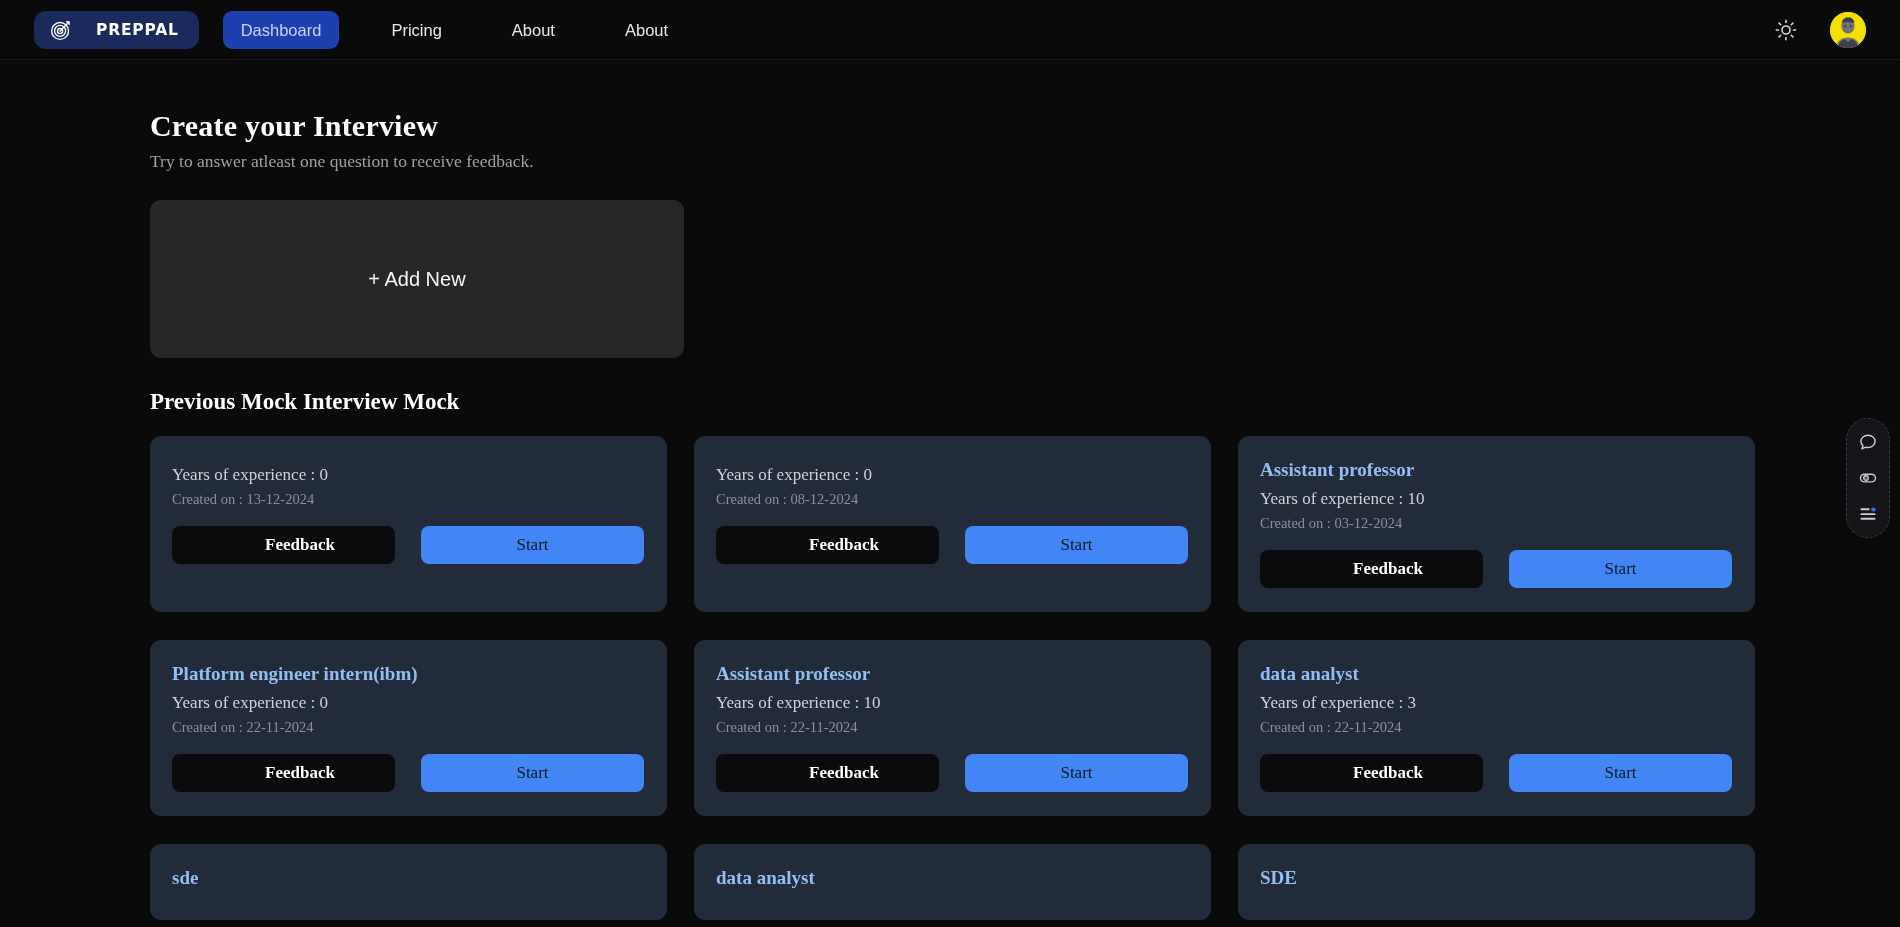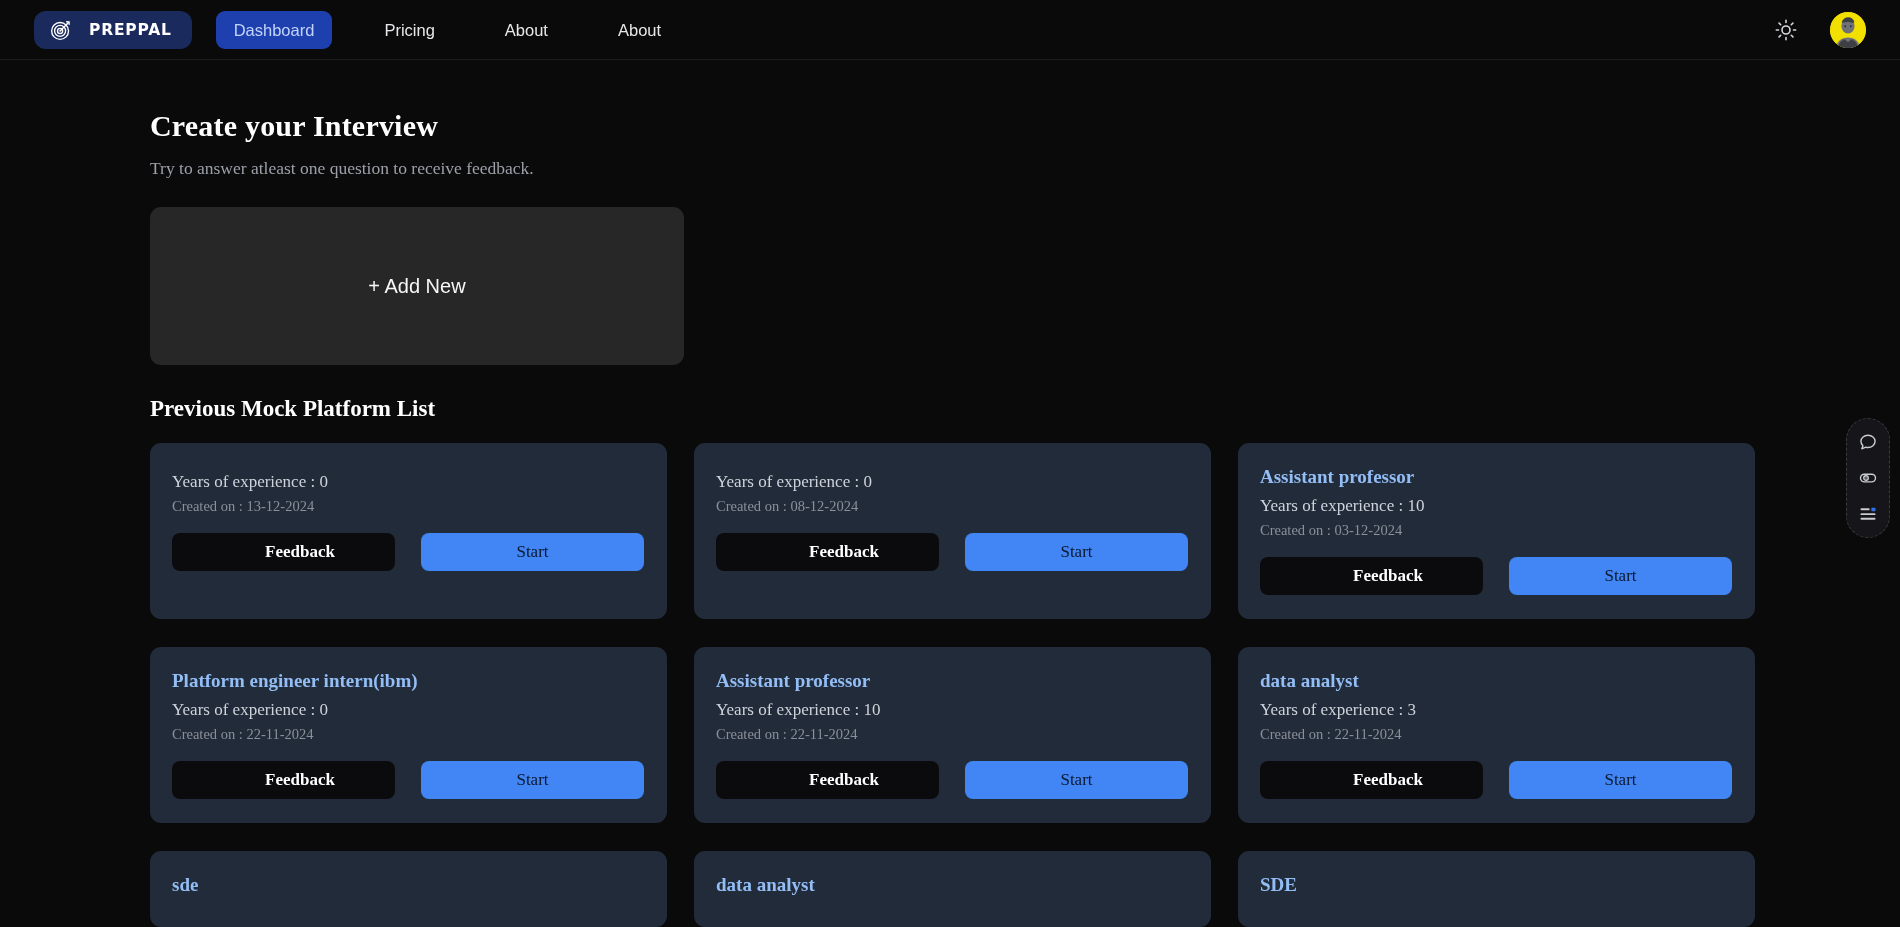--- a/index.html
+++ b/index.html
@@ -25,21 +25,21 @@
     background: #0a0a0b;
     border-bottom: 1px solid #1c1c1e;
     display: flex;
     align-items: center;
     padding: 0 24px 0 34px;
   }
 
   .brand {
     display: flex;
     align-items: center;
-    gap: 17px;
+    gap: 24px;
     background: #1b2a5c;
     border-radius: 12px;
     padding: 9px 20px 9px 16px;
     height: 38px;
     cursor: pointer;
   }
   .brand-logo { width: 22px; height: 22px; display: block; flex: 0 0 auto; }
   .brand-text {
     font-family: "DejaVu Sans", sans-serif;
     font-weight: bold;
@@ -104,21 +104,21 @@
     font-size: 30px;
     font-weight: bold;
     color: #ffffff;
     line-height: 36px;
     letter-spacing: 0.2px;
   }
   .page-subtitle {
     font-family: "Liberation Serif", serif;
     font-size: 17.5px;
     color: #9ca0a8;
-    margin-top: 13px;
+    margin-top: 6px;
     line-height: 22px;
   }
 
   .add-new-box {
     margin-top: 28px;
     width: 534px;
     height: 158px;
     background: #272727;
     border-radius: 11px;
     display: flex;
@@ -285,21 +285,21 @@
 
 <div class="main">
 
   <div class="page-title">Create your Interview</div>
   <div class="page-subtitle">Try to answer atleast one question to receive feedback.</div>
 
   <div class="add-new-box">
     <span class="add-new-label">+ Add New</span>
   </div>
 
-  <div class="section-title">Previous Mock Platform List</div>
+  <div class="section-title">Previous Mock Interview Mock</div>
 
   <div class="card-grid">
 
     <div class="interview-card">
       <div class="card-exp">Years of experience : 0</div>
       <div class="card-created">Created on : 13-12-2024</div>
       <div class="card-actions">
         <button class="btn btn-feedback">Feedback</button>
         <button class="btn btn-start">Start</button>
       </div>

